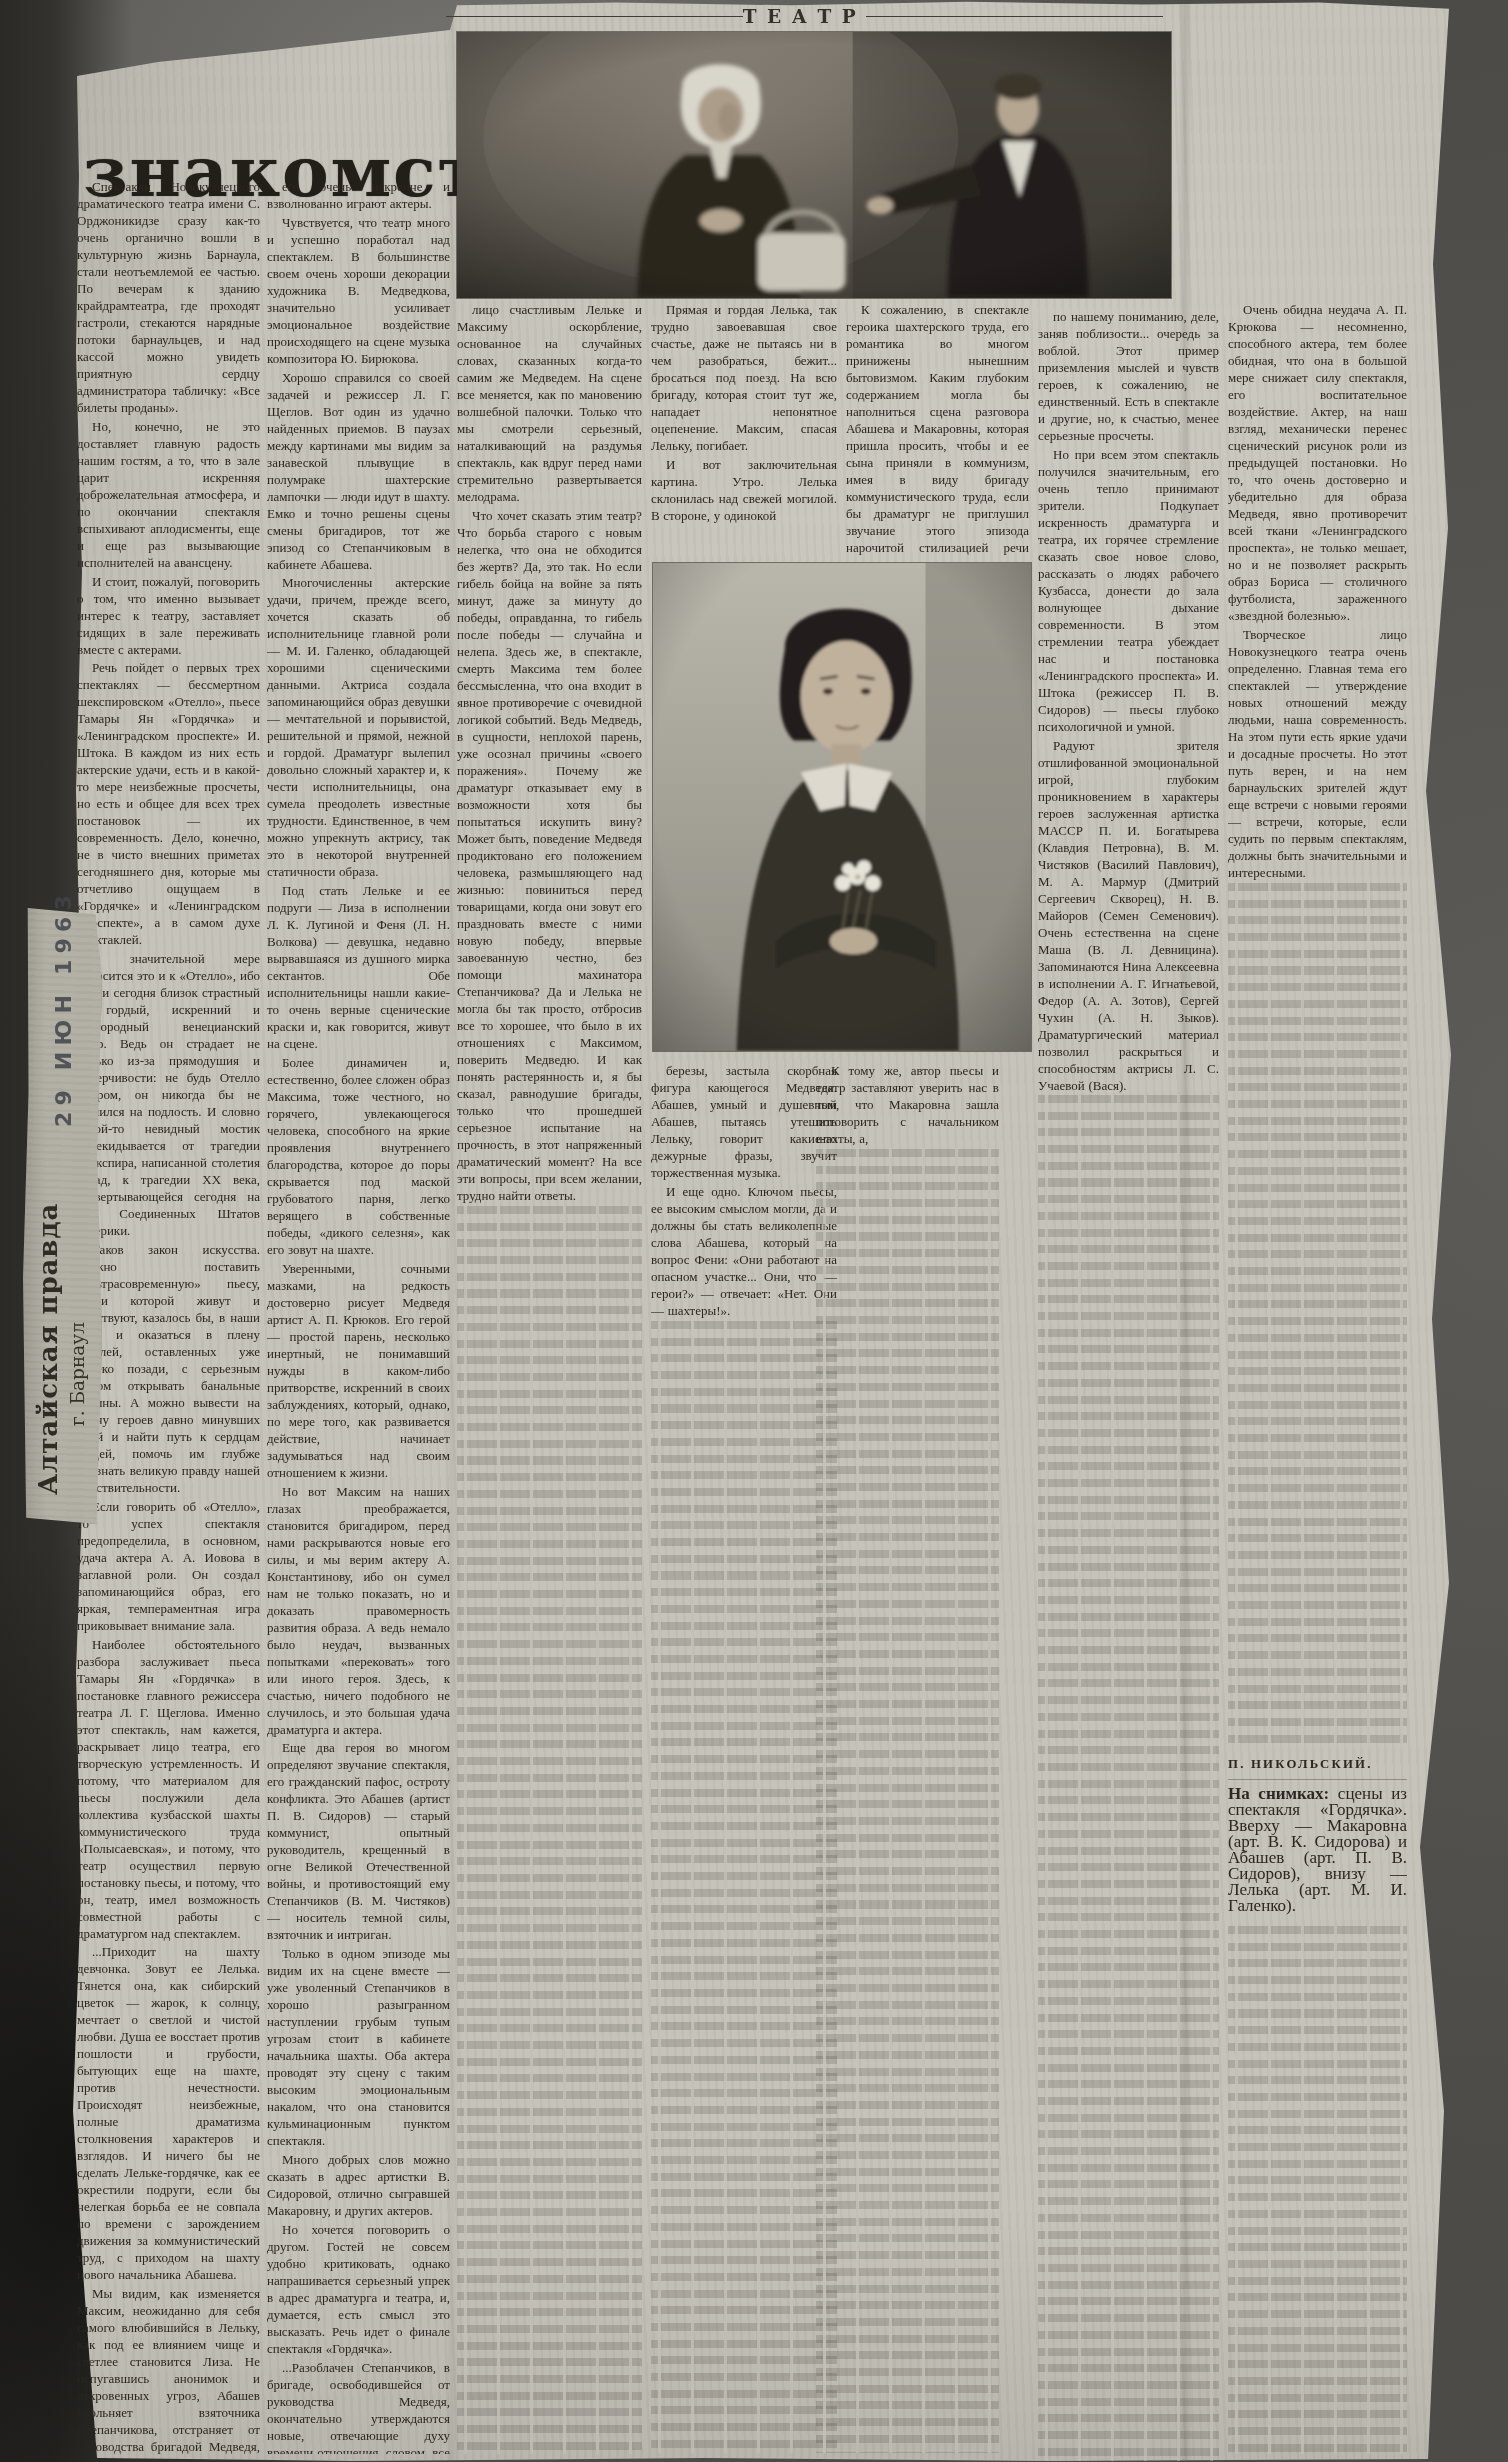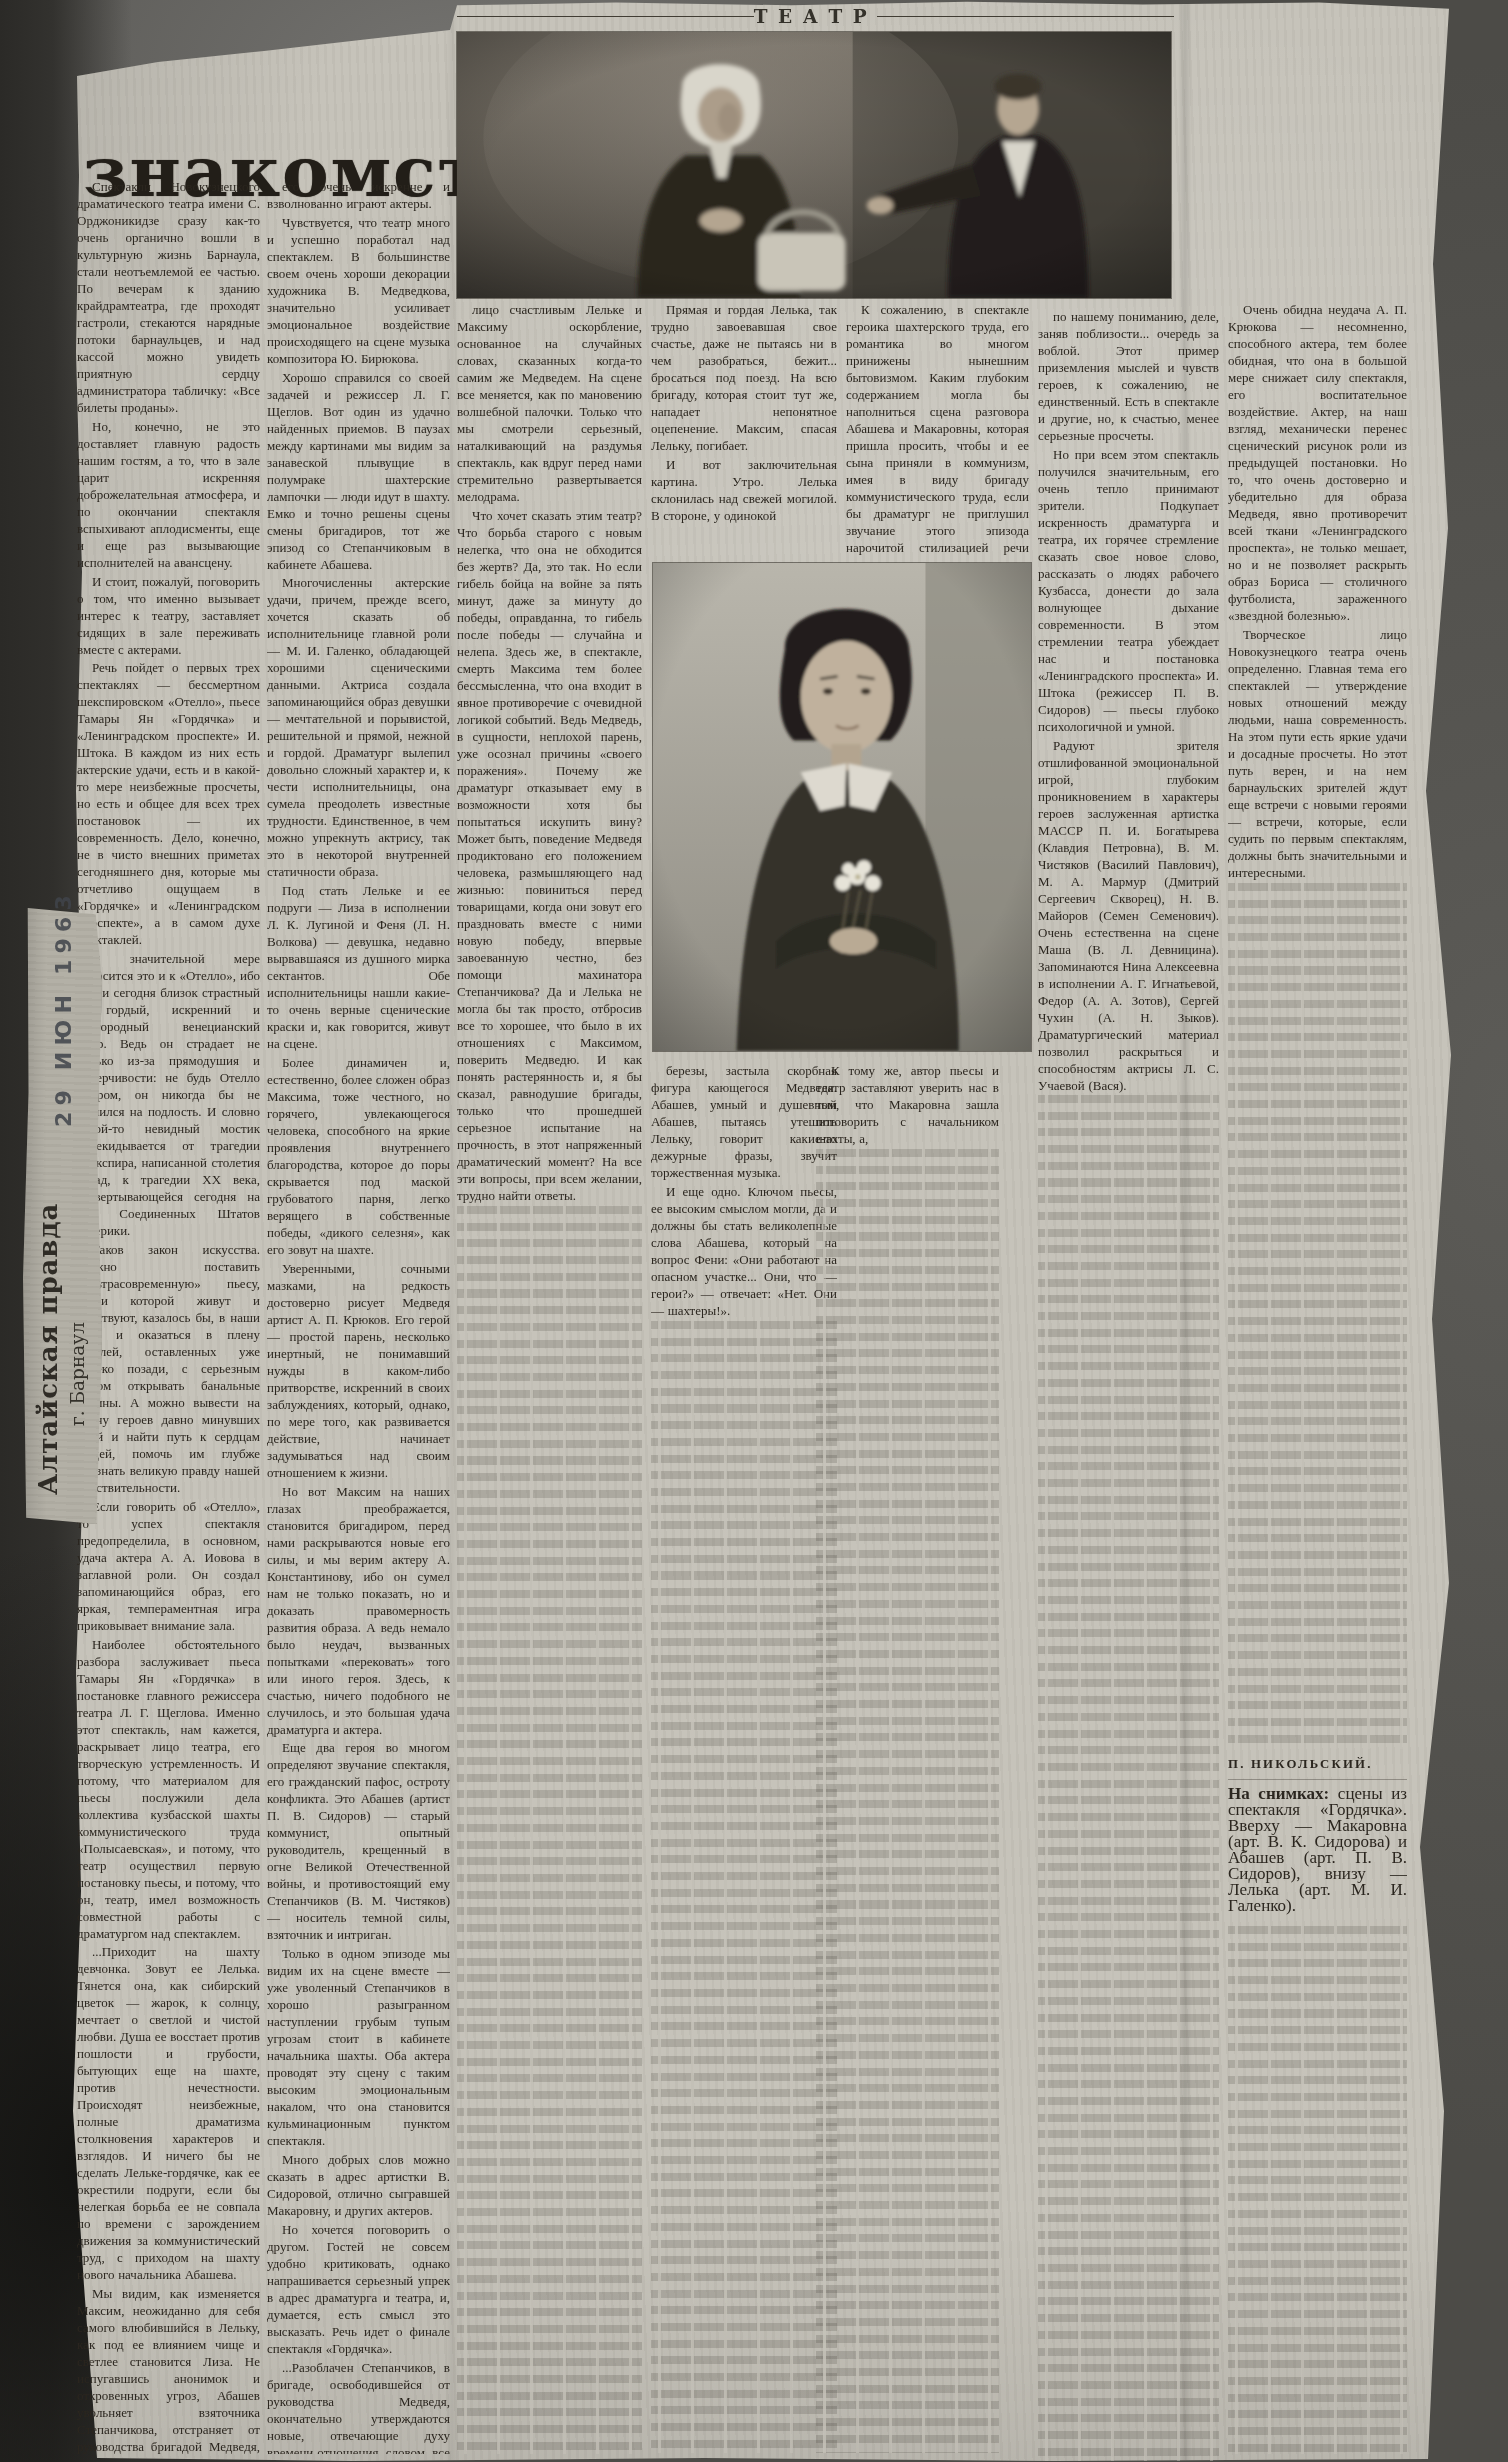--- a/index.html
+++ b/index.html
@@ -34,21 +34,21 @@
       1433px 264px, 1448px 528px, 1426px 791px, 1451px 1055px, 1432px 1319px,
       1449px 1583px, 1420px 1847px, 1444px 2111px, 1428px 2459px,
       1055px 2461px, 704px 2458px, 352px 2461px, 97px 2458px,
       84px 2286px, 73px 2111px, 81px 1891px, 76px 1671px, 84px 1451px,
       74px 1231px, 81px 1011px, 76px 791px, 82px 572px, 76px 352px, 79px 176px);
   }
   .crease{ position:absolute; top:0; bottom:0; width:14px;
     background:linear-gradient(90deg, rgba(0,0,0,0) 0%, rgba(0,0,0,0.10) 50%, rgba(0,0,0,0) 100%); }
 
   
-  #teatr{ position:absolute; left:457px; top:3.5px; width:717px; height:26px;
+  #teatr{ position:absolute; left:446px; top:3.5px; width:717px; height:26px;
     display:flex; align-items:center; gap:0; color:#34312a;}
   #teatr .rule{ flex:1; height:0; border-top:1.4px solid #413d34; }
   #teatr .label{ font-family:"DejaVu Serif", serif; font-weight:bold;
     font-size:18.5px; letter-spacing:10.6px; white-space:nowrap; }
 
   
   .title-line{ position:absolute; font-family:"DejaVu Serif", serif; font-weight:bold;
     color:#221e18; letter-spacing:1.8px; text-shadow:0 0 1.1px rgba(30,26,20,0.65); }
   #title1{ left:104px; top:65px;  font-size:54px; }
   #title2{ left:83px;  top:130px; font-size:70px; }

